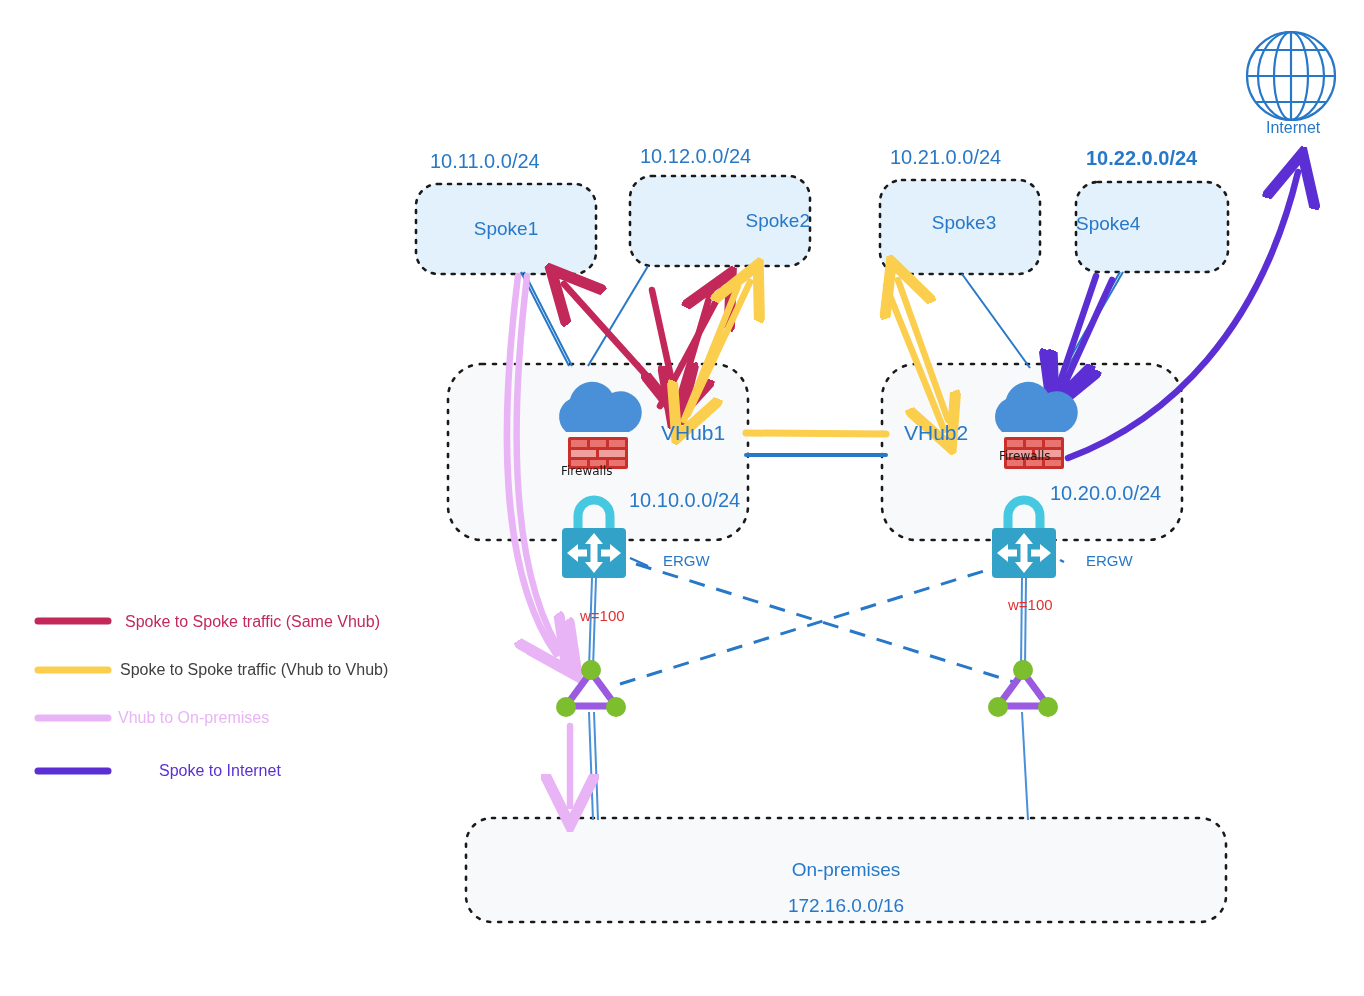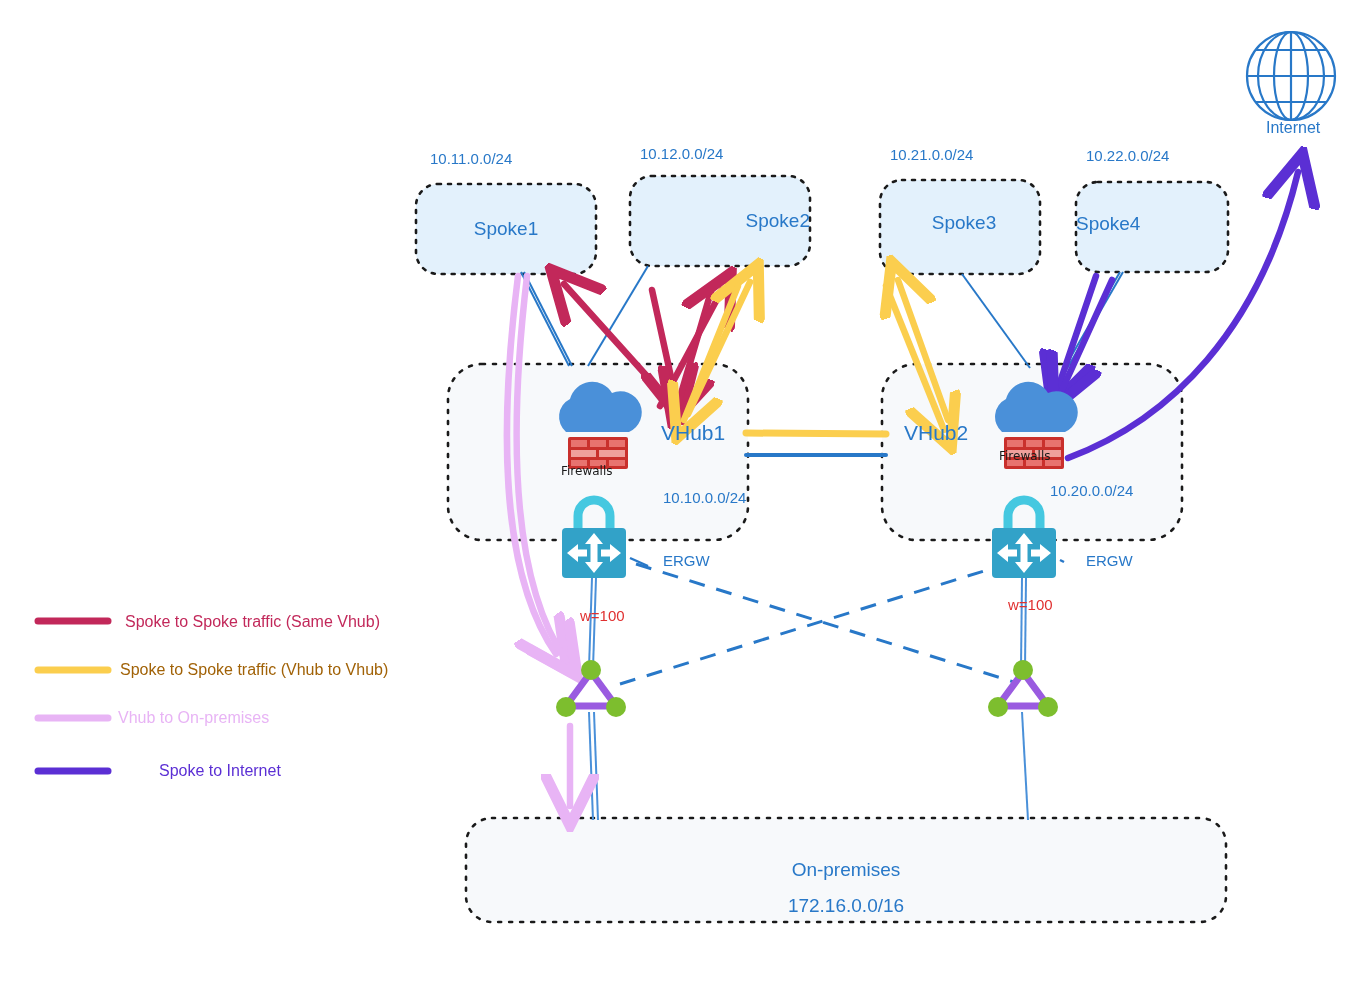--- a/index.html
+++ b/index.html
@@ -1,21 +1,21 @@
 <!DOCTYPE html>
 <html><head>
 <meta charset="utf-8">
 <style>
   html,body{margin:0;padding:0;background:#ffffff;}
   body{width:1364px;height:996px;overflow:hidden;
        font-family:"Liberation Sans",sans-serif;}
   #stage{position:relative;width:1364px;height:996px;}
   #svgroot{position:absolute;left:0;top:0;width:1364px;height:996px;}
   .txt{position:absolute;white-space:nowrap;}
-  .cidr{color:#2878C8;font-size:15px;}
+  .cidr{color:#2878C8;font-size:20px;}
   .spokelbl{color:#2878C8;font-size:19px;}
   .hublbl{color:#2878C8;font-size:21px;}
   .ergwlbl{color:#2878C8;font-size:15px;margin-left:13px;}
   .fwlbl{color:#1a1a1a;font-size:12px;font-family:"DejaVu Sans",sans-serif;}
   .wlbl{color:#E03030;font-size:15px;}
   .onprem{color:#2878C8;font-size:19px;}
   .inetlbl{color:#2878C8;font-size:16px;}
   .leglbl{font-size:16px;}
 </style>
 </head>
@@ -208,45 +208,45 @@
     <line x1="38" y1="621" x2="108" y2="621" stroke="#C2285A" stroke-width="7"></line>
     <line x1="38" y1="670" x2="108" y2="670" stroke="#FBCE4E" stroke-width="7"></line>
     <line x1="38" y1="718" x2="108" y2="718" stroke="#E8B4F5" stroke-width="7"></line>
     <line x1="38" y1="771" x2="108" y2="771" stroke="#5B2FD4" stroke-width="7"></line>
   </g>
 </svg>
 
 <div class="txt cidr" style="left:430px;top:150px;">10.11.0.0/24</div>
 <div class="txt cidr" style="left:640px;top:145px;">10.12.0.0/24</div>
 <div class="txt cidr" style="left:890px;top:146px;">10.21.0.0/24</div>
-<div class="txt cidr" style="left:1086px;top:147px;">10.22.0.0/24</div>
+<div class="txt cidr" style="left:1086px;top:147px;font-weight:bold;">10.22.0.0/24</div>
 
 <div class="txt spokelbl" style="left:416px;top:218px;width:180px;text-align:center;">Spoke1</div>
 <div class="txt spokelbl" style="left:630px;top:210px;width:180px;text-align:right;">Spoke2</div>
 <div class="txt spokelbl" style="left:880px;top:212px;width:168px;text-align:center;">Spoke3</div>
 <div class="txt spokelbl" style="left:1076px;top:213px;width:152px;">Spoke4</div>
 
 <div class="txt hublbl" style="left:661px;top:421px;">VHub1</div>
 <div class="txt hublbl" style="left:904px;top:421px;">VHub2</div>
 
-<div class="txt cidr" style="left:629px;top:489px;margin-left:34px;">10.10.0.0/24</div>
+<div class="txt cidr" style="left:629px;top:489px;">10.10.0.0/24</div>
 <div class="txt cidr" style="left:1050px;top:482px;">10.20.0.0/24</div>
 
 <div class="txt fwlbl" style="left:561px;top:464px;">Firewalls</div>
 <div class="txt fwlbl" style="left:999px;top:449px;">Firewalls</div>
 
 <div class="txt ergwlbl" style="left:650px;top:552px;">ERGW</div>
 <div class="txt ergwlbl" style="left:1073px;top:552px;">ERGW</div>
 
 <div class="txt wlbl" style="left:580px;top:607px;">w=100</div>
 <div class="txt wlbl" style="left:1008px;top:596px;">w=100</div>
 
 <div class="txt inetlbl" style="left:1266px;top:119px;">Internet</div>
 
 <div class="txt onprem" style="left:466px;top:859px;width:760px;text-align:center;">On-premises</div>
 <div class="txt onprem" style="left:466px;top:895px;width:760px;text-align:center;">172.16.0.0/16</div>
 
 <div class="txt leglbl" style="left:125px;top:613px;color:#C2285A;">Spoke to Spoke traffic (Same Vhub)</div>
-<div class="txt leglbl" style="left:120px;top:661px;color:#a16207;">Spoke to Spoke traffic (Vhub to Vhub)</div>
+<div class="txt leglbl" style="left:120px;top:661px;color:#404040;">Spoke to Spoke traffic (Vhub to Vhub)</div>
 <div class="txt leglbl" style="left:118px;top:709px;color:#E8B4F5;">Vhub to On-premises</div>
 <div class="txt leglbl" style="left:126px;top:762px;color:#5B2FD4;margin-left:33px;">Spoke to Internet</div>
 
 </div>
 
 </body></html>

